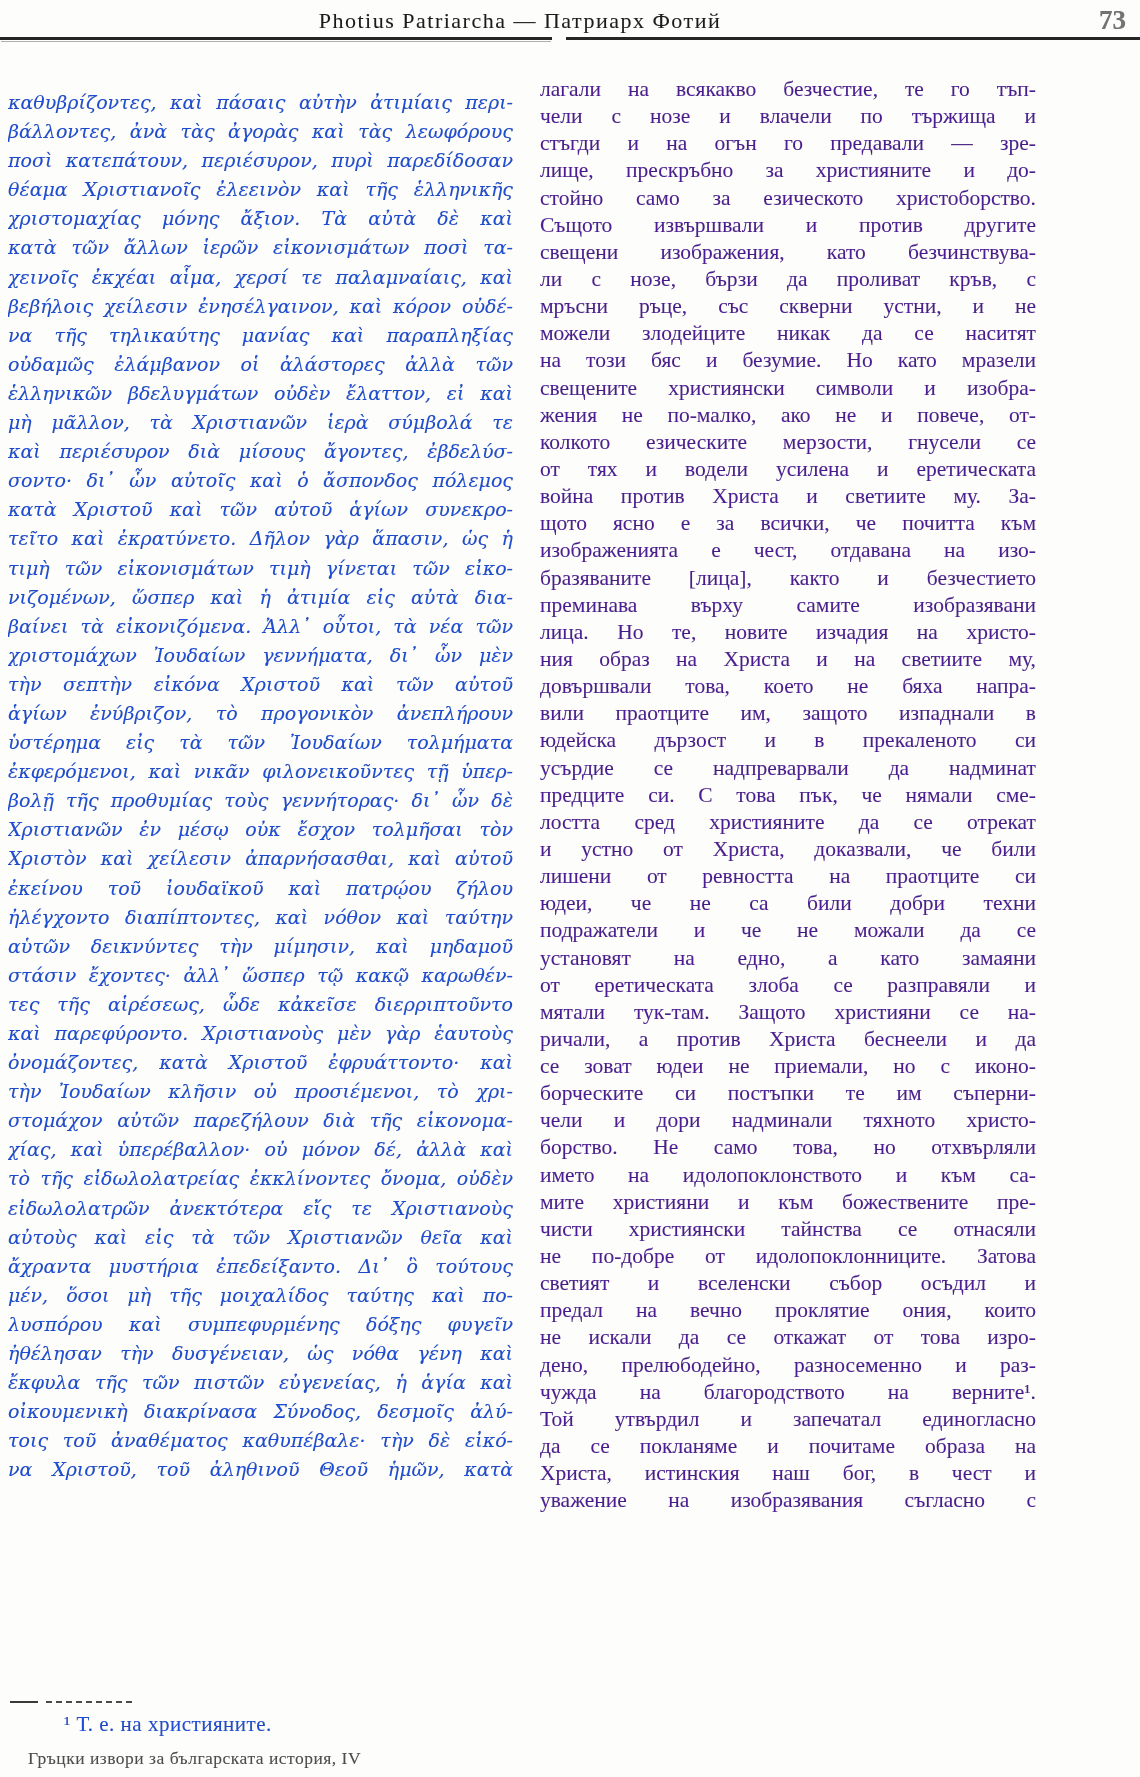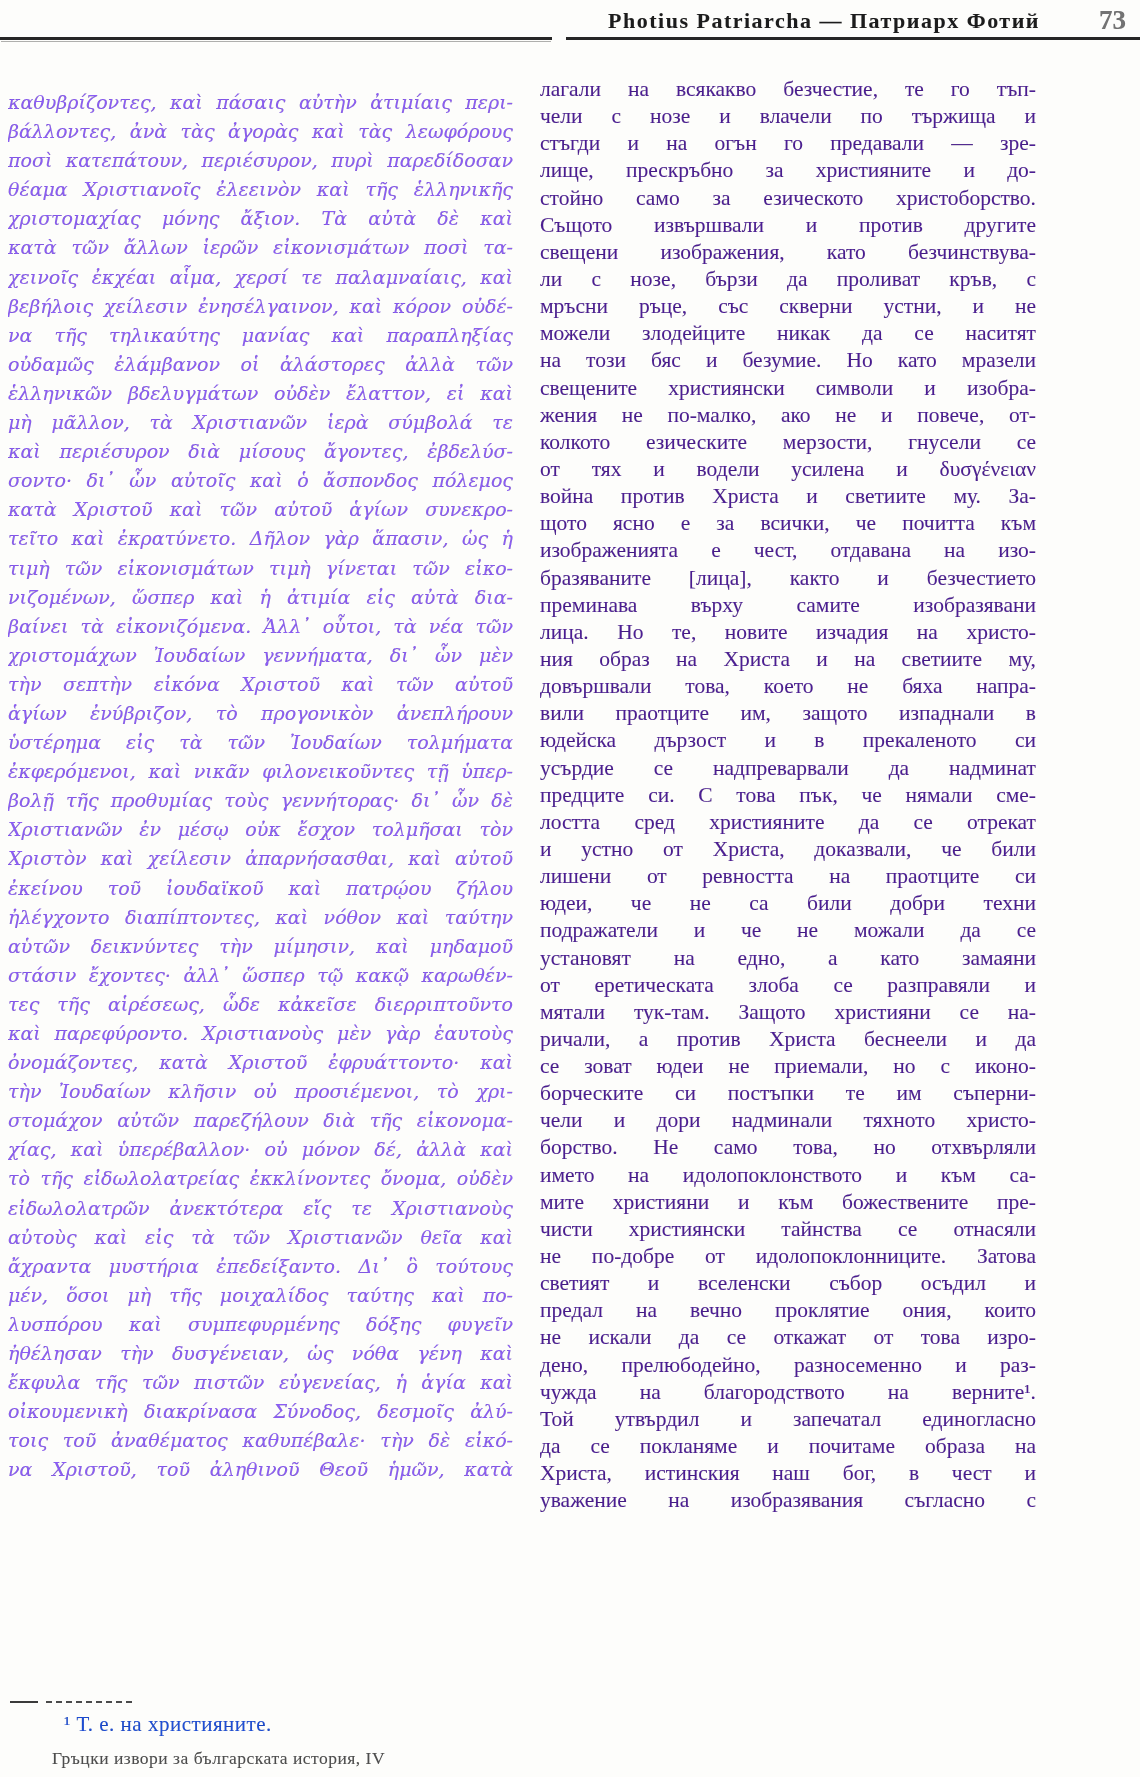--- a/index.html
+++ b/index.html
@@ -8,23 +8,23 @@
     width:1140px;height:1777px;
     margin:0 auto;
     background:#fdfdfb;
     overflow:hidden;
     color:#232323;
     -webkit-text-stroke:0.2px rgba(20,20,20,.35);
   }
   
   .header-title{
     position:absolute;top:8px;left:0;width:1040px;
-    text-align:right;
-    font-family:"Liberation Serif",serif;
-    font-weight:bold;
+    text-align:center;
+    font-family:"Liberation Serif",serif;
+    font-weight:normal;
     font-size:22px;letter-spacing:1.5px;
     color:#1c1c1c;
   }
   .page-number{
     position:absolute;top:5px;right:14px;
     font-family:"Liberation Serif",serif;
     font-weight:bold;font-size:27px;color:#737373;
   }
   .header-rule{position:absolute;top:37px;left:0;height:5px;width:1140px;}
   .header-rule .seg1{position:absolute;left:0;top:0;width:552px;height:3px;background:#262626;box-shadow:0 3px 0 -1px rgba(30,30,30,.35);}
@@ -35,21 +35,21 @@
   .col-right{left:540px;top:76px;width:496px;}
   .gline{
     font-family:"DejaVu Serif",serif;
     font-style:italic;
     font-size:19px;
     line-height:29.1px;
     height:29.1px;
     text-align:justify;text-align-last:justify;
     white-space:nowrap;
     overflow:hidden;
-    color:#8b5cf6;
+    color:#1d4ed8;
   }
   .bline{
     font-family:"Liberation Serif",serif;
     font-size:21.5px;
     line-height:27.15px;
     height:27.15px;
     text-align:justify;text-align-last:justify;
     white-space:nowrap;
     overflow:hidden;
     color:#4c1d95;
@@ -59,21 +59,21 @@
   
   .footnote-rule{position:absolute;top:1700px;left:10px;width:130px;height:4px;}
   .footnote-rule .fseg1{position:absolute;left:0;top:1px;width:28px;border-top:2px solid #3a3a3a;}
   .footnote-rule .fseg2{position:absolute;left:36px;top:1px;width:86px;border-top:2px dashed #4a4a4a;}
   .footnote{
     position:absolute;top:1712px;left:64px;
     font-family:"Liberation Serif",serif;
     font-size:21px;color:#1d4ed8;letter-spacing:.5px;
   }
   .footer-line{
-    position:absolute;top:1748px;left:52px;
+    position:absolute;top:1748px;left:28px;
     font-family:"Liberation Serif",serif;
     font-size:17.5px;color:#4e4e4e;letter-spacing:.5px;
   }
 </style>
 </head>
 <body>
 
 <div class="page">
 
   <div class="header-title">Photius Patriarcha — Патриарх Фотий</div>
@@ -144,21 +144,21 @@
       <div class="bline">стойно само за езическото христоборство.</div>
       <div class="bline">Същото извършвали и против другите</div>
       <div class="bline">свещени изображения, като безчинствува-</div>
       <div class="bline">ли с нозе, бързи да проливат кръв, с</div>
       <div class="bline">мръсни ръце, със скверни устни, и не</div>
       <div class="bline">можели злодейците никак да се наситят</div>
       <div class="bline">на този бяс и безумие. Но като мразели</div>
       <div class="bline">свещените християнски символи и изобра-</div>
       <div class="bline">жения не по-малко, ако не и повече, от-</div>
       <div class="bline">колкото езическите мерзости, гнусели се</div>
-      <div class="bline">от тях и водели усилена и δυσγένειαν</div>
+      <div class="bline">от тях и водели усилена и еретическата</div>
       <div class="bline">война против Христа и светиите му. За-</div>
       <div class="bline">щото ясно е за всички, че почитта към</div>
       <div class="bline">изображенията е чест, отдавана на изо-</div>
       <div class="bline">бразяваните [лица], както и безчестието</div>
       <div class="bline">преминава върху самите изобразявани</div>
       <div class="bline">лица. Но те, новите изчадия на христо-</div>
       <div class="bline">ния образ на Христа и на светиите му,</div>
       <div class="bline">довършвали това, което не бяха напра-</div>
       <div class="bline">вили праотците им, защото изпаднали в</div>
       <div class="bline">юдейска дързост и в прекаленото си</div>

